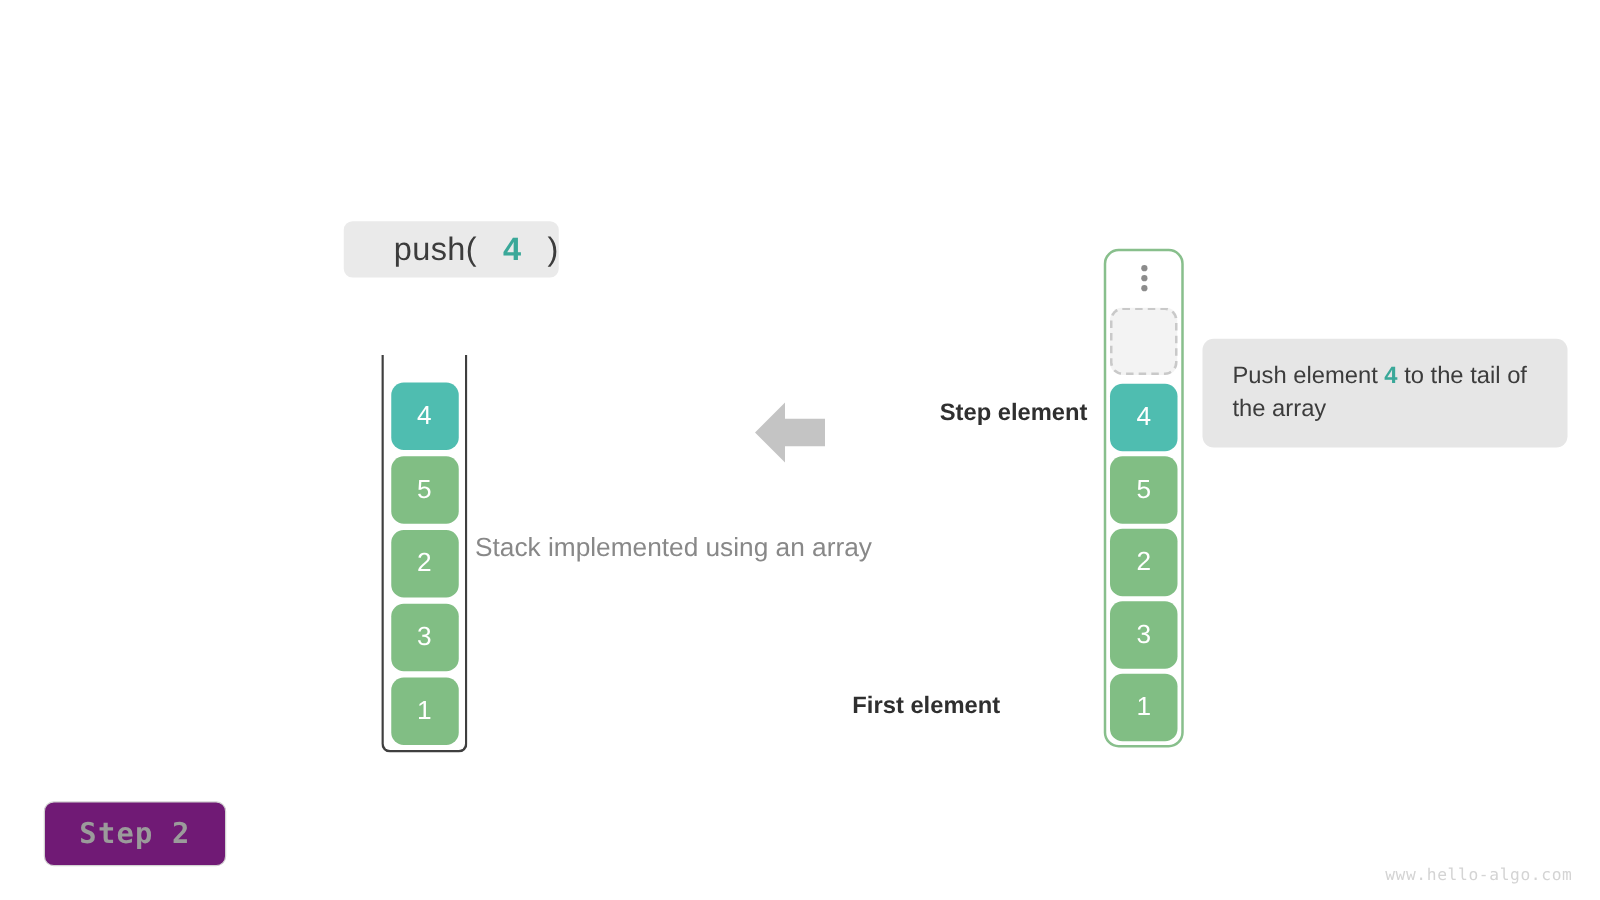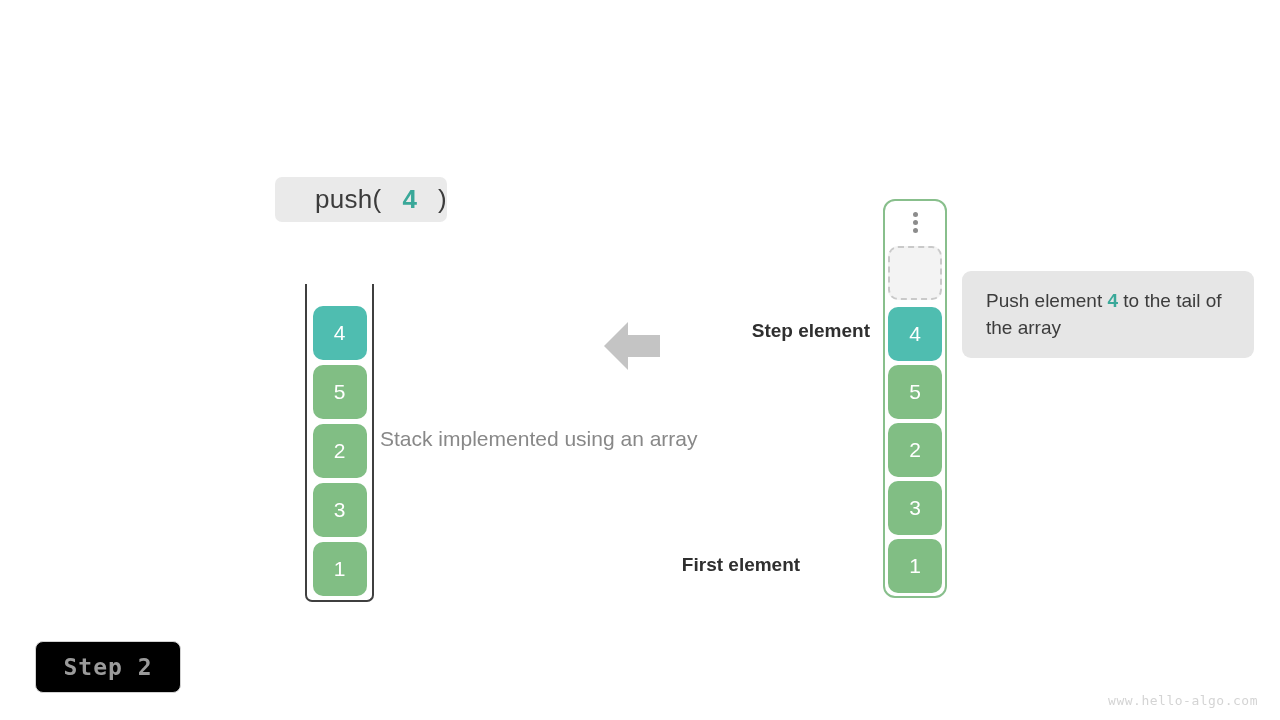--- a/index.html
+++ b/index.html
@@ -198,21 +198,21 @@
   }
 
   
   #step-badge {
     position: absolute;
     left: 35px;
     top: 641px;
     width: 146px;
     height: 52px;
     box-sizing: border-box;
-    background: #000000;
+    background: #701a75;
     border: 1px solid #d2d2d2;
     border-radius: 8px;
     display: flex;
     align-items: center;
     justify-content: center;
     font-family: "DejaVu Sans Mono", monospace;
     font-size: 23px;
     font-weight: bold;
     color: #9b9b9b;
     letter-spacing: 1px;

